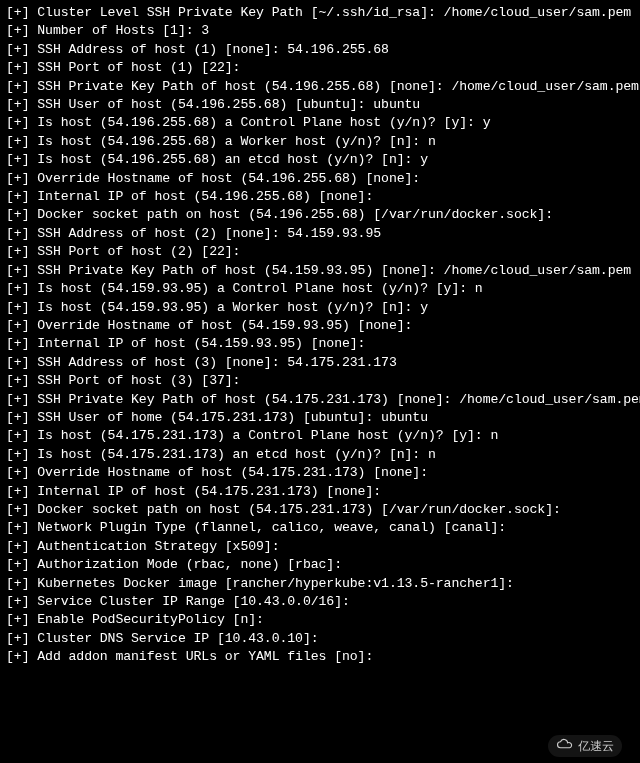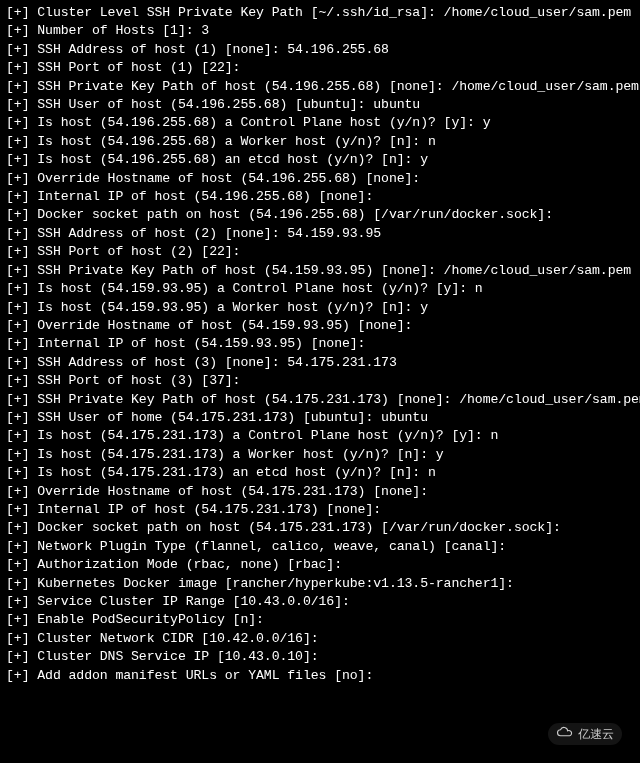--- a/index.html
+++ b/index.html
@@ -14,21 +14,21 @@
       box-sizing: border-box;
       white-space: nowrap;
       overflow: hidden;
       letter-spacing: -0.1px;
     }
     .line {
       display: block;
     }
     .watermark {
       position: fixed;
-      bottom: 18px;
+      bottom: 6px;
       right: 18px;
       color: #ccc;
       font-family: Arial, sans-serif;
       font-size: 12px;
       background: rgba(255,255,255,0.08);
       padding: 2px 8px;
       border-radius: 12px;
       display: flex;
       align-items: center;
       gap: 4px;
@@ -56,31 +56,30 @@
     <span class="line">[+] SSH Private Key Path of host (54.159.93.95) [none]: /home/cloud_user/sam.pem</span>
     <span class="line">[+] Is host (54.159.93.95) a Control Plane host (y/n)? [y]: n</span>
     <span class="line">[+] Is host (54.159.93.95) a Worker host (y/n)? [n]: y</span>
     <span class="line">[+] Override Hostname of host (54.159.93.95) [none]:</span>
     <span class="line">[+] Internal IP of host (54.159.93.95) [none]:</span>
     <span class="line">[+] SSH Address of host (3) [none]: 54.175.231.173</span>
     <span class="line">[+] SSH Port of host (3) [37]:</span>
     <span class="line">[+] SSH Private Key Path of host (54.175.231.173) [none]: /home/cloud_user/sam.pem</span>
     <span class="line">[+] SSH User of home (54.175.231.173) [ubuntu]: ubuntu</span>
     <span class="line">[+] Is host (54.175.231.173) a Control Plane host (y/n)? [y]: n</span>
-    <span class="line">[+] Is host (54.175.231.173) a Worker host (y/n)? [n]: y</span>
     <span class="line">[+] Is host (54.175.231.173) an etcd host (y/n)? [n]: n</span>
     <span class="line">[+] Override Hostname of host (54.175.231.173) [none]:</span>
     <span class="line">[+] Internal IP of host (54.175.231.173) [none]:</span>
     <span class="line">[+] Docker socket path on host (54.175.231.173) [/var/run/docker.sock]:</span>
     <span class="line">[+] Network Plugin Type (flannel, calico, weave, canal) [canal]:</span>
+    <span class="line">[+] Authentication Strategy [x509]:</span>
     <span class="line">[+] Authorization Mode (rbac, none) [rbac]:</span>
     <span class="line">[+] Kubernetes Docker image [rancher/hyperkube:v1.13.5-rancher1]:</span>
     <span class="line">[+] Service Cluster IP Range [10.43.0.0/16]:</span>
     <span class="line">[+] Enable PodSecurityPolicy [n]:</span>
-    <span class="line">[+] Cluster Network CIDR [10.42.0.0/16]:</span>
     <span class="line">[+] Cluster DNS Service IP [10.43.0.10]:</span>
     <span class="line">[+] Add addon manifest URLs or YAML files [no]:</span>
   </div>
 
 <div class="watermark">
   <span>
     <svg viewBox="0 0 24 16" fill="none" stroke="#ccc" stroke-width="1.5">
       <path d="M6 13a4 4 0 010-8 5 5 0 019.6 1.5A3.5 3.5 0 1118 13H6z"></path>
     </svg>
   </span>

